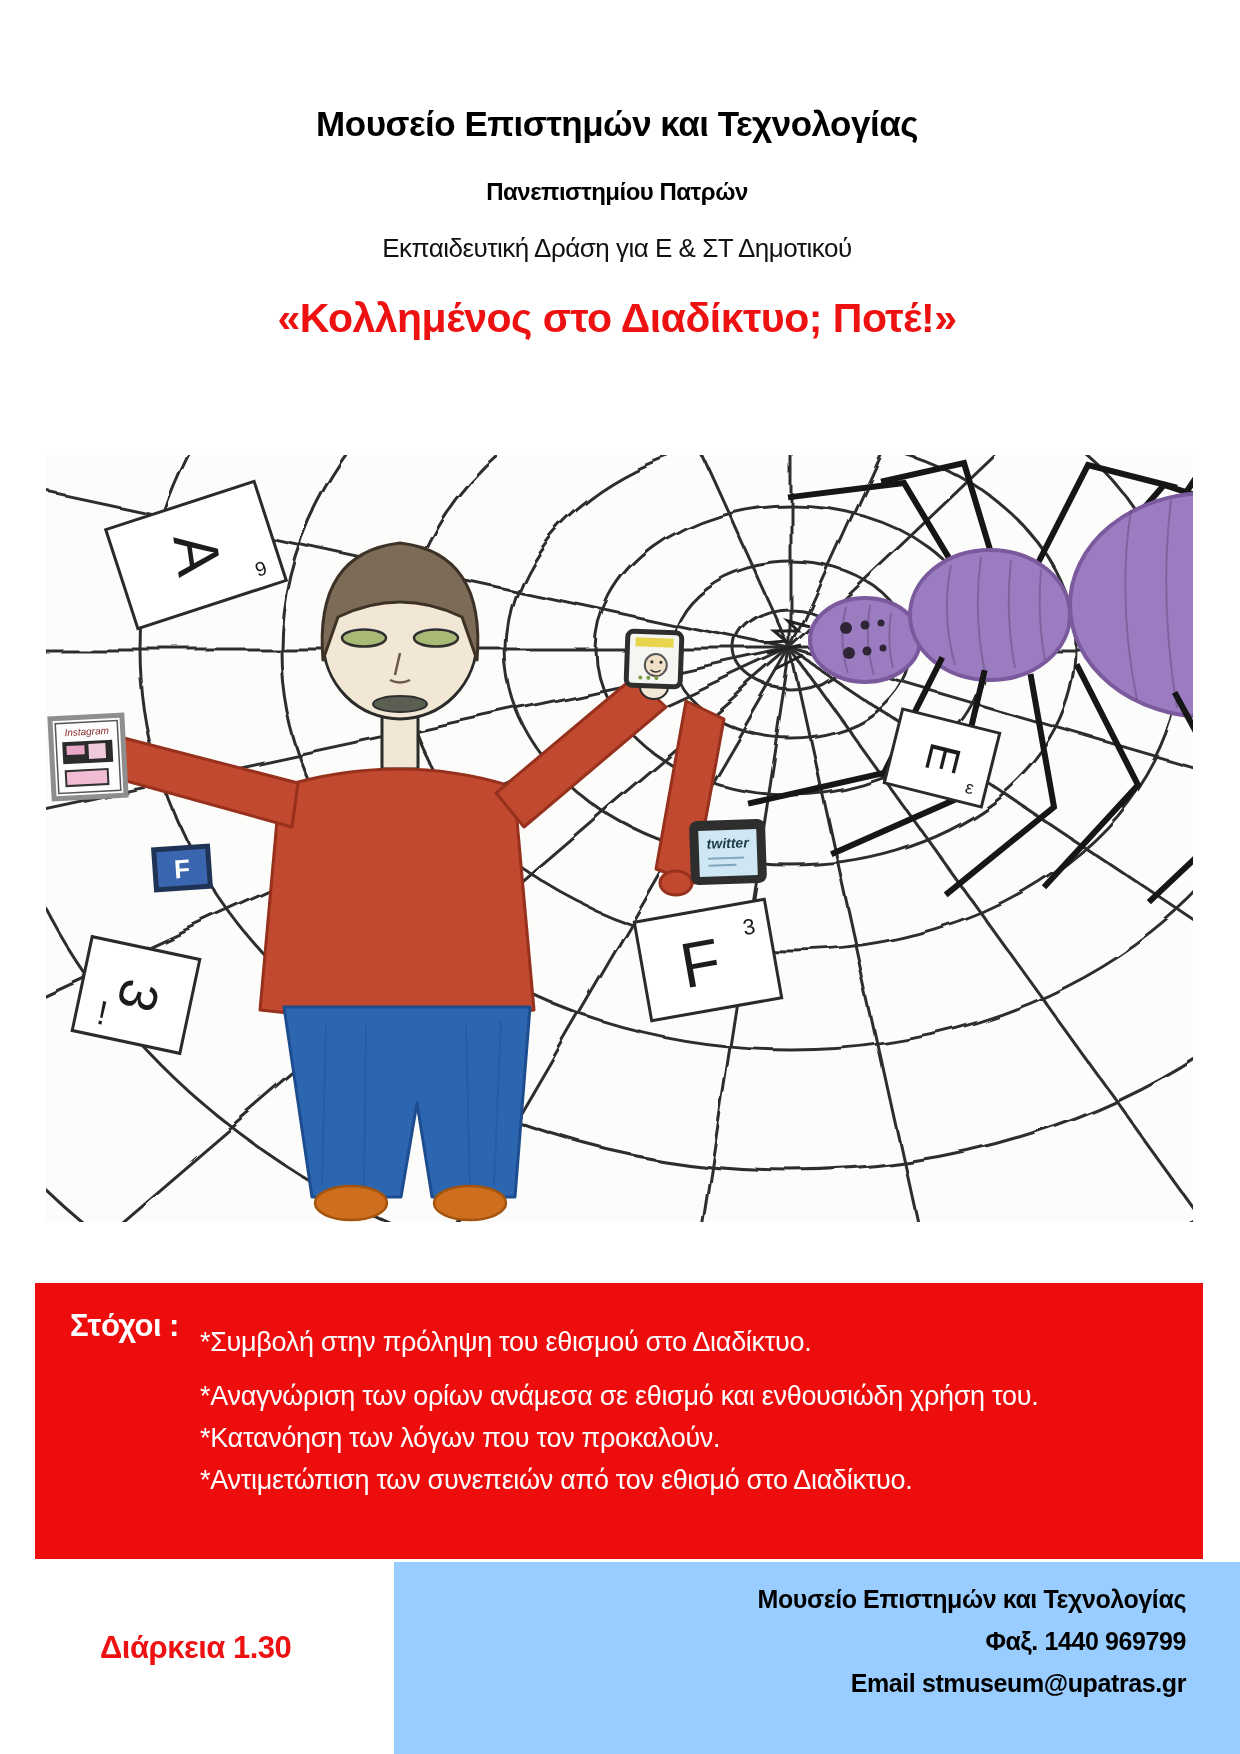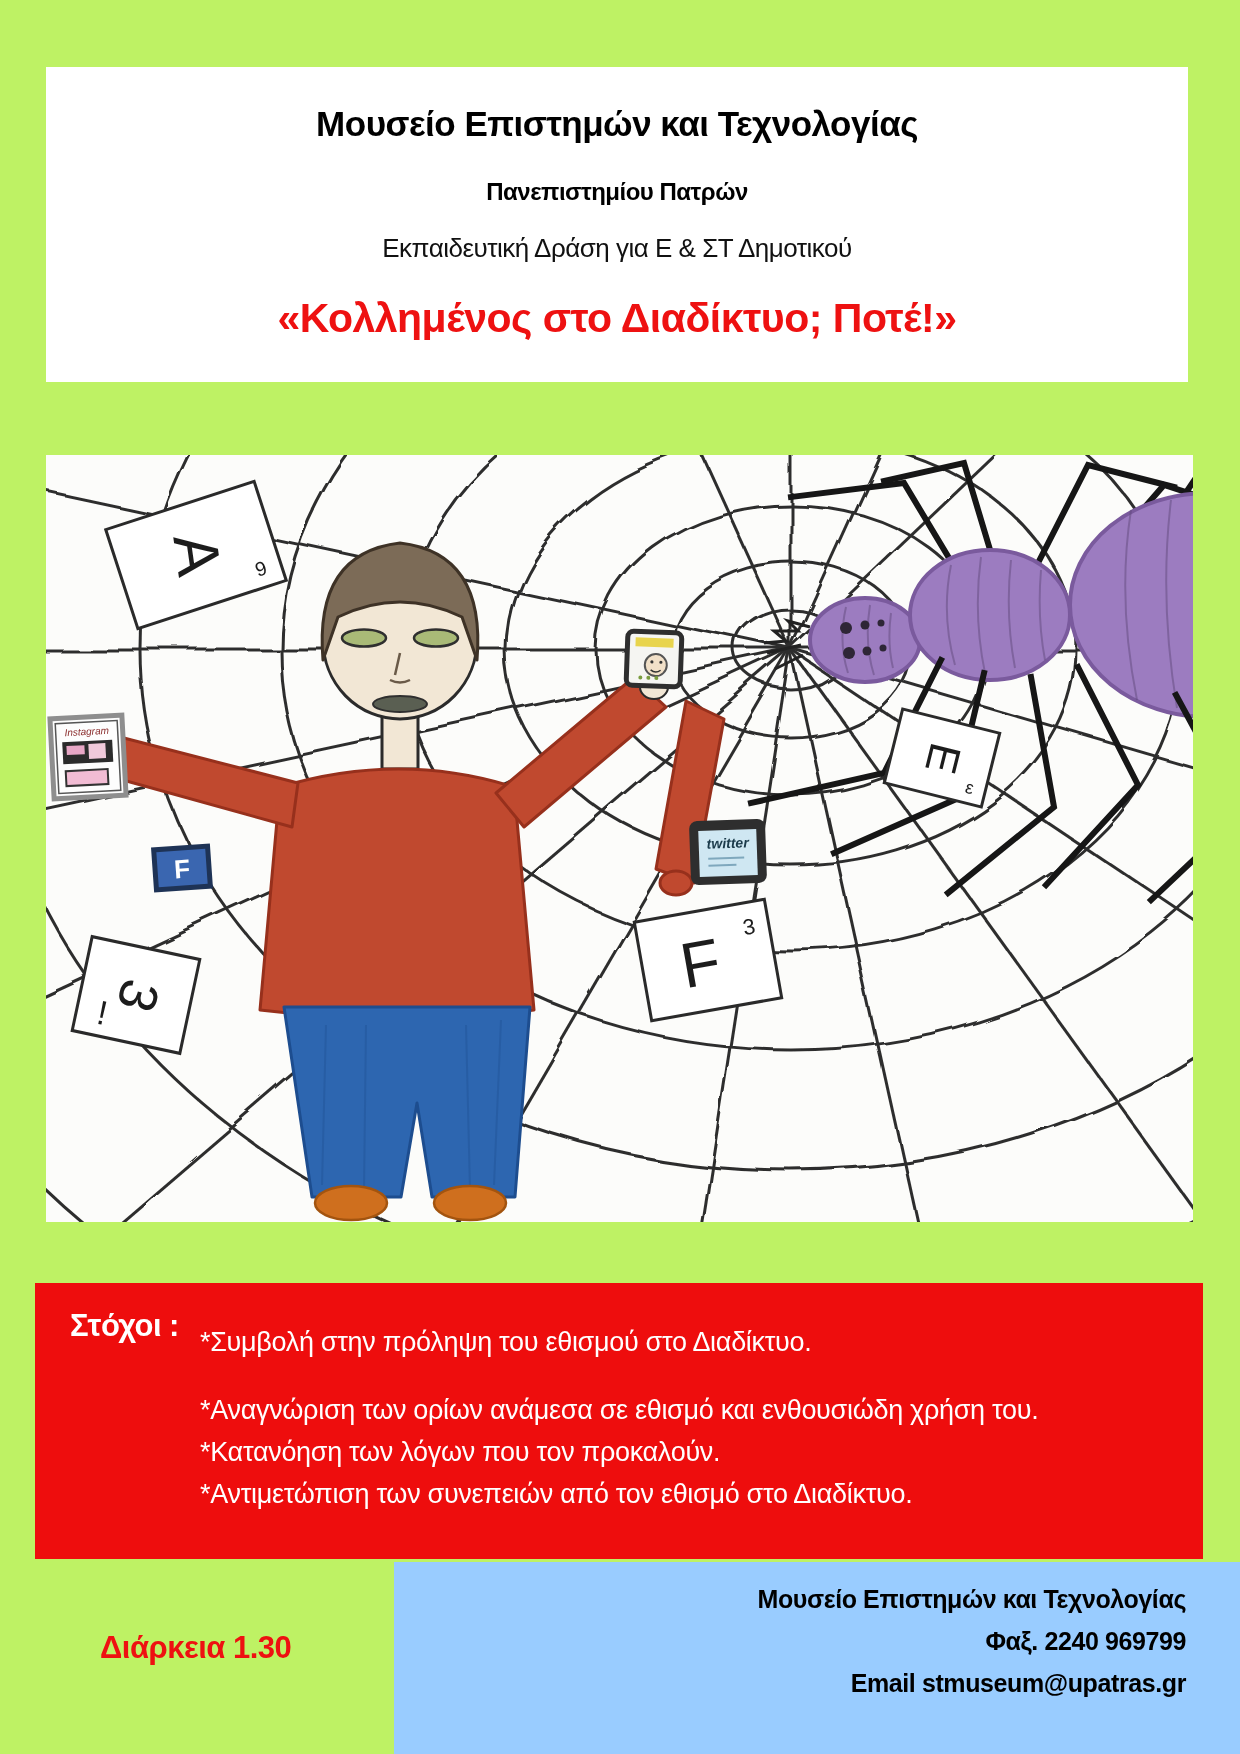--- a/index.html
+++ b/index.html
@@ -1,18 +1,18 @@
 <!DOCTYPE html>
 <html><head>
 <meta charset="utf-8">
 <style>
   html,body{margin:0;padding:0;background:#444;}
   .page{
     position:relative;width:1240px;height:1754px;margin:0 auto;
-    background:#bef264;overflow:hidden;
+    background:#ffffff;overflow:hidden;
     font-family:"Liberation Sans","DejaVu Sans",sans-serif;color:#000;text-decoration:underline;
   }
   
   .header-card{
     position:absolute;left:46px;top:67px;width:1142px;height:315px;
     background:#ffffff;text-align:center;
   }
   .title-1{padding-top:36px;font-size:35px;font-weight:bold;letter-spacing:-0.5px;line-height:42px;}
   .title-2{margin-top:26px;font-size:24px;font-weight:bold;letter-spacing:-0.5px;line-height:42px;}
   .subtitle{margin-top:19px;font-size:26px;letter-spacing:-0.5px;line-height:32px;color:#111;}
@@ -24,21 +24,21 @@
   }
   .image-card svg{display:block;width:1147px;height:767px;}
   svg text{font-family:"Liberation Sans","DejaVu Sans",sans-serif;}
   
   .goals-card{
     position:absolute;left:35px;top:1283px;width:1168px;height:276px;
     background:#ee0d0d;color:#ffffff;
   }
   .goals-label{position:absolute;left:35px;top:25px;font-size:31px;font-weight:bold;letter-spacing:-0.5px;}
   .goals-list{position:absolute;left:165px;top:38px;width:1000px;font-size:27px;line-height:42px;letter-spacing:-0.3px;}
-  .goal-item.first{margin-bottom:26px;}
+  .goal-item.first{margin-bottom:12px;}
   
   .duration{
     position:absolute;left:100px;top:1630px;font-size:31px;font-weight:bold;
     color:#ee1111;letter-spacing:-0.5px;
   }
   .contact-card{
     position:absolute;left:394px;top:1562px;width:846px;height:192px;
     background:#99ccff;box-sizing:border-box;padding:16px 54px 0 0;
     text-align:right;font-size:25px;font-weight:bold;line-height:42px;letter-spacing:-0.4px;
   }
@@ -228,17 +228,17 @@
       <div class="goal-item">*Αναγνώριση των ορίων ανάμεσα σε εθισμό και ενθουσιώδη χρήση του.</div>
       <div class="goal-item">*Κατανόηση των λόγων που τον προκαλούν.</div>
       <div class="goal-item">*Αντιμετώπιση των συνεπειών από τον εθισμό στο Διαδίκτυο.</div>
     </div>
   </div>
 
   <div class="duration">Διάρκεια  1.30</div>
 
   <div class="contact-card">
     <div>Μουσείο Επιστημών και Τεχνολογίας</div>
-    <div>Φαξ. 2240 969799</div>
+    <div>Φαξ. 1440 969799</div>
     <div>Email stmuseum@upatras.gr</div>
   </div>
 
 </div>
 
 </body></html>

